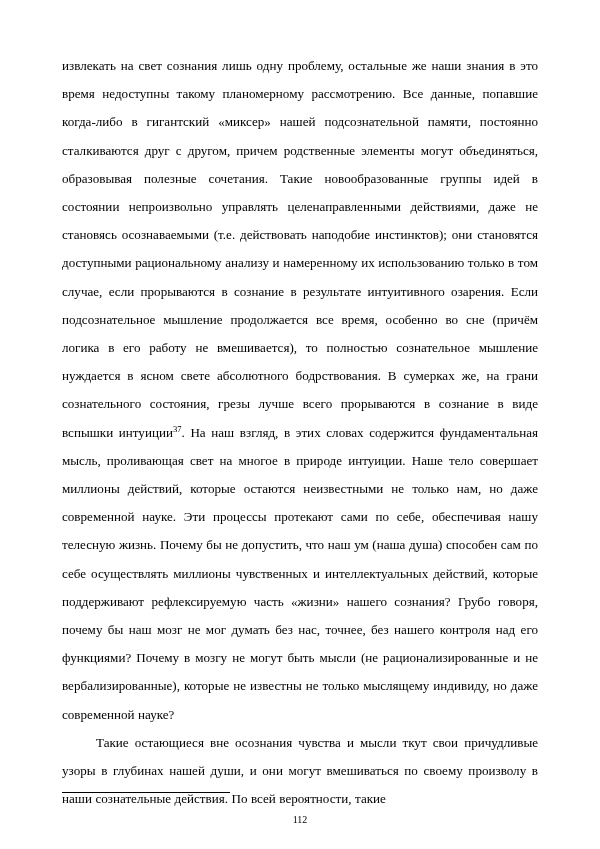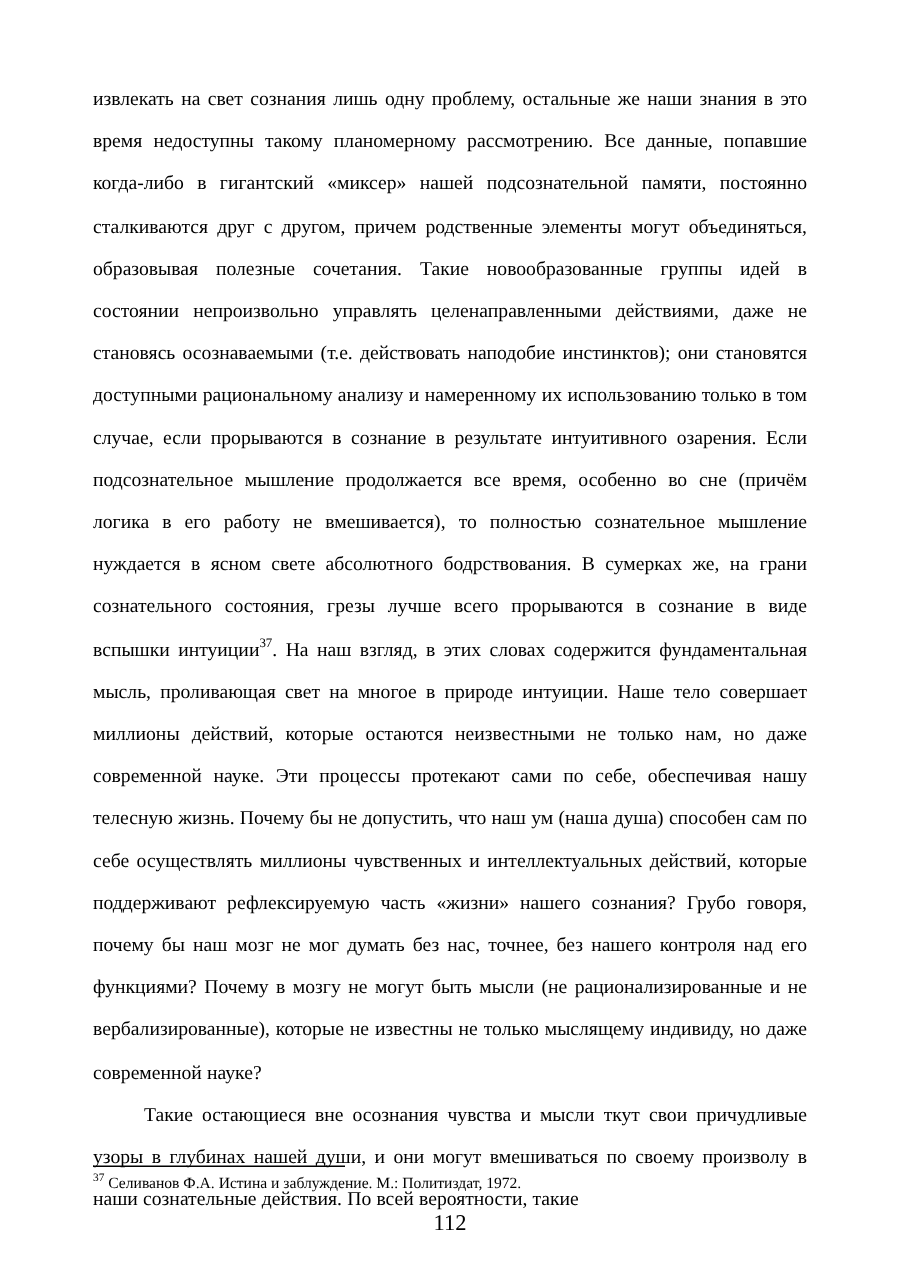--- a/index.html
+++ b/index.html
@@ -61,33 +61,32 @@
     font-size: 7.6px;
     vertical-align: super;
     line-height: 0;
   }
   .page-number {
     position: absolute;
     left: 0;
     right: 0;
     bottom: 24px;
     text-align: center;
-    font-size: 15px;
+    font-size: 10px;
   }
 </style>
 </head>
 <body>
 
 <div class="page">
 
   <div class="body-text">
     <p class=""><span>извлекать на свет сознания лишь одну проблему, остальные же наши знания в это время недоступны такому планомерному рассмотрению. Все данные, попавшие когда-либо в гигантский «миксер» нашей подсознательной памяти, постоянно сталкиваются друг с другом, причем родственные элементы могут объединяться, образовывая полезные сочетания. Такие новообразованные группы идей в состоянии непроизвольно управлять целенаправленными действиями, даже не становясь осознаваемыми (т.е. действовать наподобие инстинктов); они становятся доступными рациональному анализу и намеренному их использованию только в том случае, если прорываются в сознание в результате интуитивного озарения. Если подсознательное мышление продолжается все время, особенно во сне (причём логика в его работу не вмешивается), то полностью сознательное мышление нуждается в ясном свете абсолютного бодрствования. В сумерках же, на грани сознательного состояния, грезы лучше всего прорываются в сознание в виде вспышки интуиции</span><sup class="fn-ref">37</sup><span>. На наш взгляд, в этих словах содержится фундаментальная мысль, проливающая свет на многое в природе интуиции. Наше тело совершает миллионы действий, которые остаются неизвестными не только нам, но даже современной науке. Эти процессы протекают сами по себе, обеспечивая нашу телесную жизнь. Почему бы не допустить, что наш ум (наша душа) способен сам по себе осуществлять миллионы чувственных и интеллектуальных действий, которые поддерживают рефлексируемую часть «жизни» нашего сознания? Грубо говоря, почему бы наш мозг не мог думать без нас, точнее, без нашего контроля над его функциями? Почему в мозгу не могут быть мысли (не рационализированные и не вербализированные), которые не известны не только мыслящему индивиду, но даже современной науке?</span></p>
     <p class="indent"><span>Такие остающиеся вне осознания чувства и мысли ткут свои причудливые узоры в глубинах нашей души, и они могут вмешиваться по своему произволу в наши сознательные действия. По всей вероятности, такие</span></p>
   </div>
 
   <div class="footnote-area">
     <div class="footnote-rule"></div>
-    <div class="footnote"><sup>37</sup><span> Селиванов Ф.А. Истина и заблуждение. М.: Политиздат, 1972.</span></div>
   </div>
 
   <div class="page-number">112</div>
 
 </div>
 
 </body></html>

